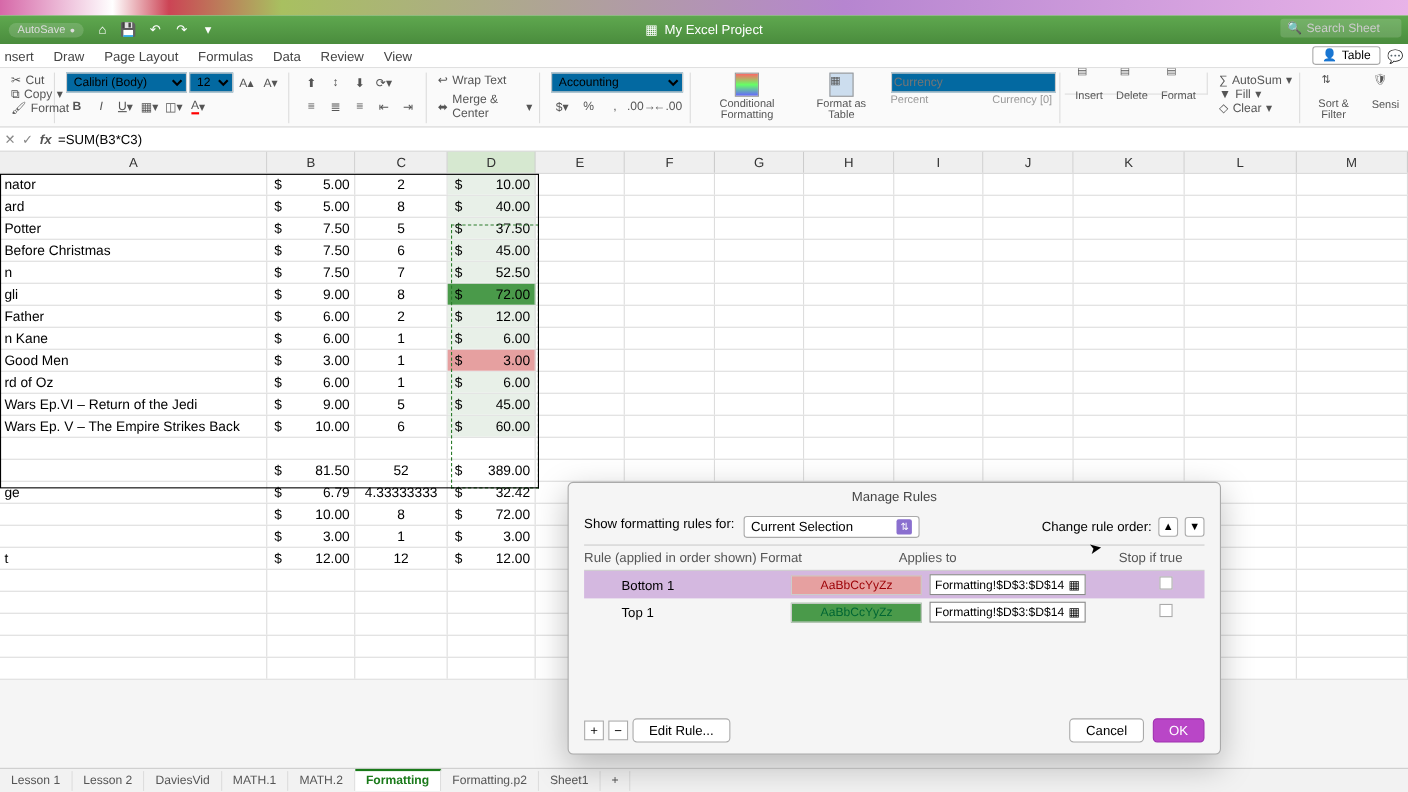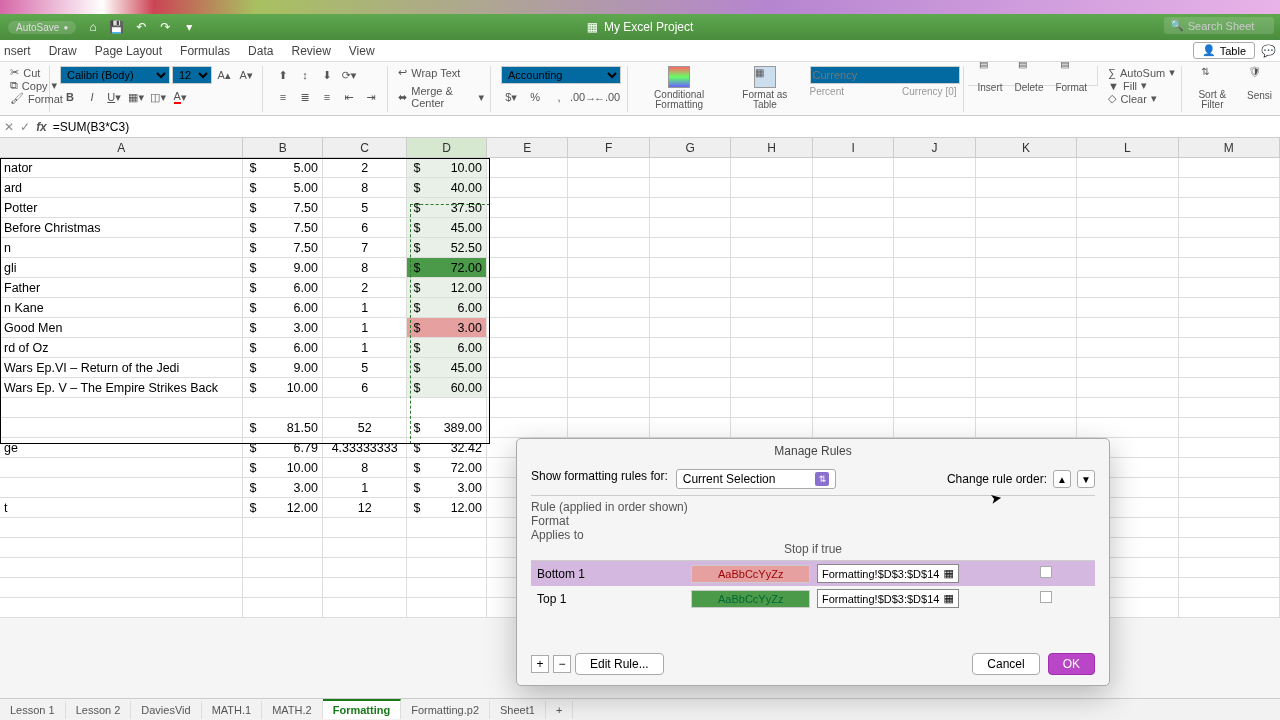--- a/index.html
+++ b/index.html
@@ -42,28 +42,28 @@
 .tabs-bottom { position:absolute; bottom:0; left:0; right:0; height:22px; background:#f2f2f2; border-top:1px solid #ccc; display:flex; align-items:center; font-size:11px;}
 .tab { padding:3px 10px; border-right:1px solid #ddd; color:#555;}
 .tab.active { background:#fff; color:#1a7a1a; font-weight:bold; border-top:2px solid #1a7a1a; margin-top:-1px;}
 .dialog { position:absolute; left:516px; top:438px; width:594px; height:248px; background:#f5f5f5; border:1px solid #aaa; border-radius:5px; box-shadow:0 10px 30px rgba(0,0,0,.25); font-size:12px;}
 .dialog-title { text-align:center; padding:5px 0; color:#444; font-size:12px;}
 .dlg-body { padding:6px 14px;}
 .dlg-row { display:flex; align-items:center; justify-content:space-between; margin-bottom:6px;}
 .combo { border:1px solid #aaa; border-radius:3px; padding:2px 6px; background:#fff; display:inline-flex; align-items:center; gap:40px;}
 .combo .arrow { background:#8a6fcf; color:#fff; width:14px; height:14px; border-radius:2px; display:inline-flex; align-items:center; justify-content:center; font-size:9px;}
 .arrow-btn { width:18px; height:18px; border:1px solid #aaa; border-radius:3px; background:#fff; display:inline-flex; align-items:center; justify-content:center; font-size:10px;}
-.rules-hdr { display:flex; padding:4px 0; border-bottom:1px solid #ccc; border-top:1px solid #ccc; color:#555;flex-direction:column;}
+.rules-hdr { display:flex; padding:4px 0; border-bottom:1px solid #ccc; border-top:1px solid #ccc; color:#555;}
 .rules-hdr div:nth-child(1){width:160px;}
 .rules-hdr div:nth-child(2){width:126px;}
 .rules-hdr div:nth-child(3){width:180px;}
 .rules-hdr div:nth-child(4){flex:1; text-align:center;}
 .rule-row { display:flex; align-items:center; padding:3px 0; }
 .rule-row.sel { background:#d4b8e0;}
-.rule-row div:nth-child(1){width:160px; padding-left:6px;}
+.rule-row div:nth-child(1){width:160px; padding-left:6px;margin-left:28px;}
 .rule-row div:nth-child(2){width:126px;}
 .rule-row div:nth-child(3){width:180px;}
 .rule-row div:nth-child(4){flex:1; text-align:center;}
 .fmt-prev { display:inline-block; padding:2px 26px; border:1px solid #ccc; font-size:11px;}
 .fmt-red { background:#e6a0a0; color:#9c0006;}
 .fmt-grn { background:#4a9a4a; color:#063;}
 .applies { border:1px solid #888; background:#fff; padding:2px 4px; font-size:11px; display:inline-flex; align-items:center; gap:4px;}
 .dlg-foot { position:absolute; bottom:10px; left:14px; right:14px; display:flex; align-items:center; justify-content:space-between;}
 .pill-btn { border:1px solid #aaa; background:#fff; border-radius:4px; padding:3px 14px; font-size:12px;}
 .ok-btn { background:#b946c7; color:#fff; border:1px solid #a030b0;}

